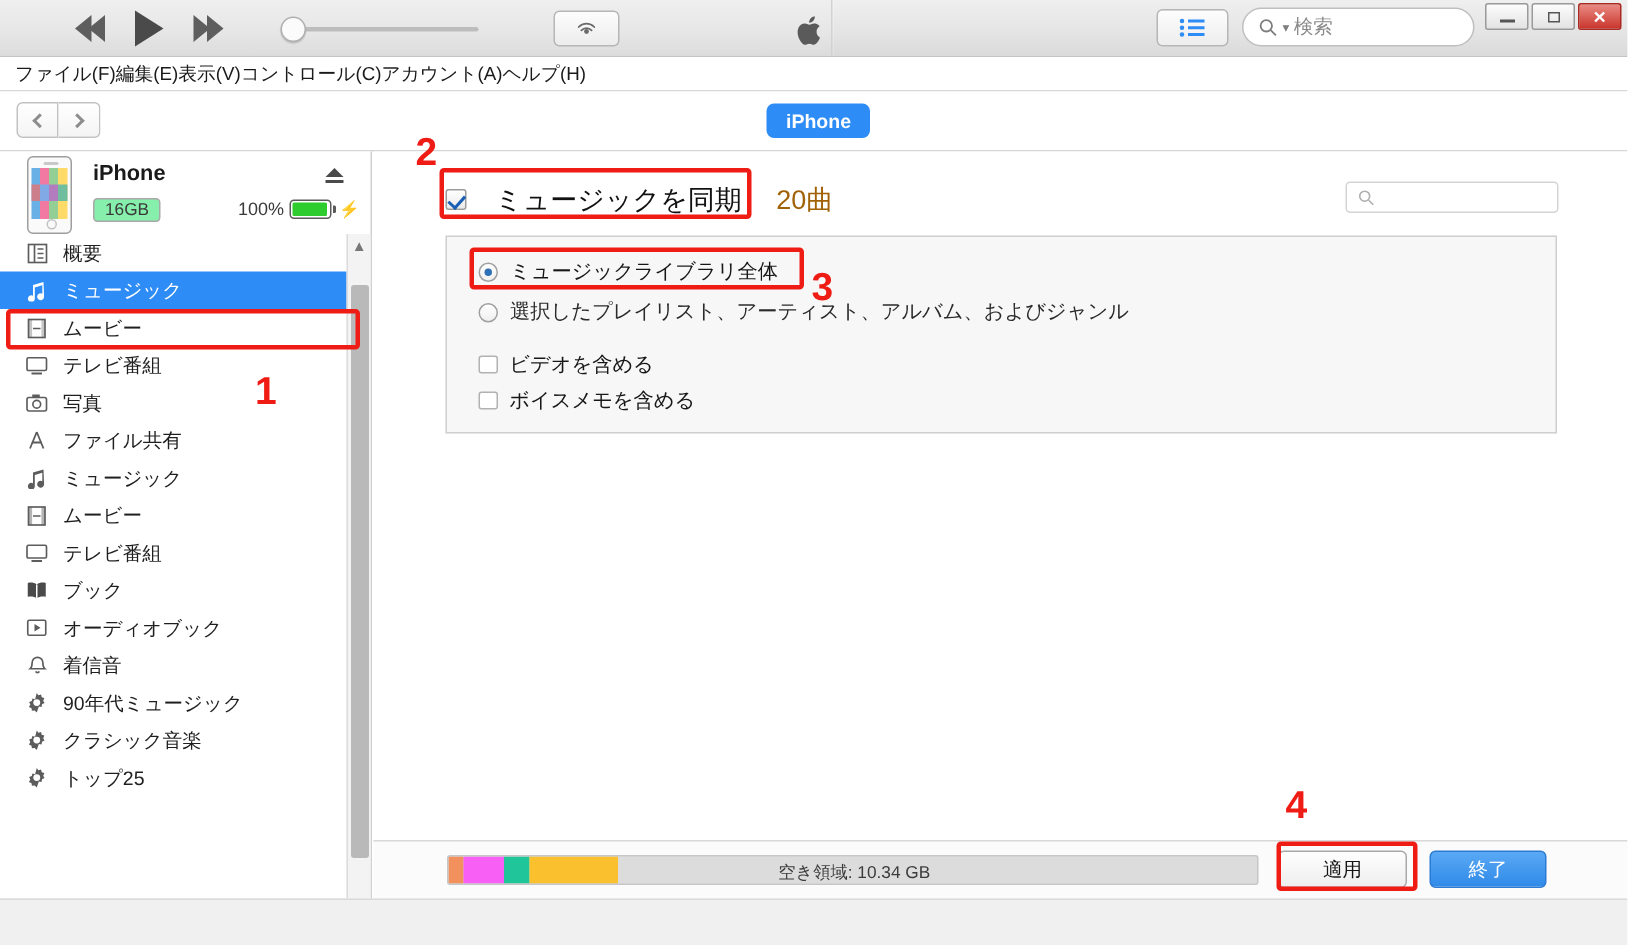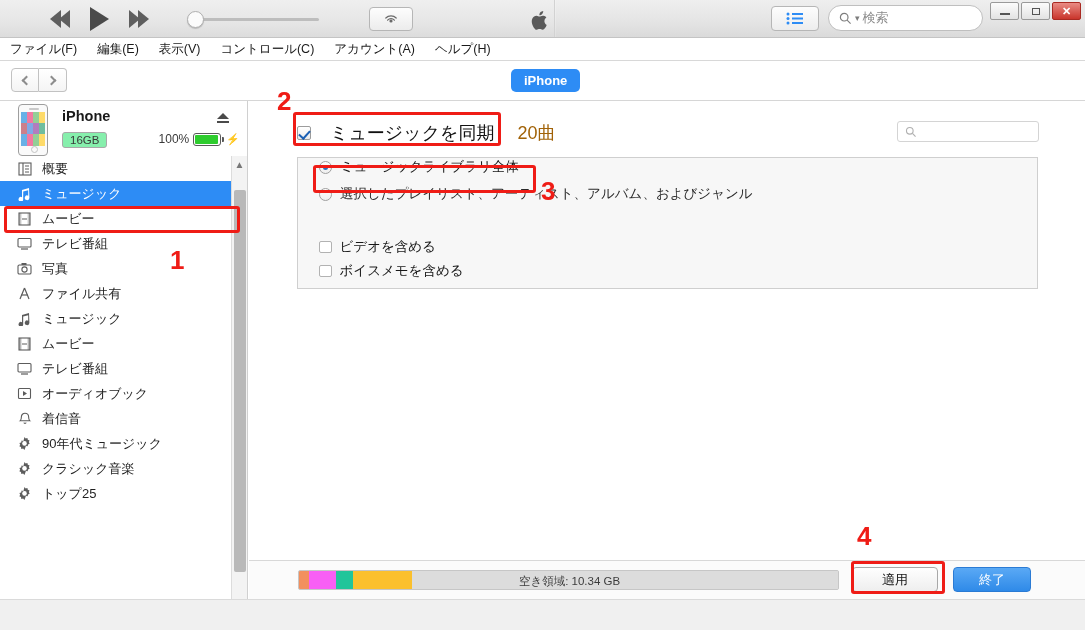--- a/index.html
+++ b/index.html
@@ -70,21 +70,21 @@
     font-size: 11px; color: #333;
   }
   .wb.close { background: linear-gradient(to bottom, #e98b84, #c9352c); border-color: #a92a22; color: #fff; font-weight: bold; }
   .wb .sq2 { width: 8px; height: 7px; border: 1px solid #555; }
   .wb .mn { width: 10px; height: 2px; background: #555; margin-top: 6px; }
 
   
   .menubar {
     position: absolute; left: 0; top: 38px; width: 1085px; height: 23px;
     background: #fff; border-bottom: 1px solid #d8d8d8;
-    display: flex; align-items: center; padding-left: 10px; gap: 20px;
+    display: flex; align-items: center; padding-left: 10px; 
   }
   .menuitem { font-size: 12.5px; color: #1a1a1a; }
 
   
   .navrow {
     position: absolute; left: 0; top: 61px; width: 1085px; height: 40px;
     background: #fff; border-bottom: 1px solid #d6d6d6;
   }
   .navbtns { position: absolute; left: 11px; top: 7px; display: flex; }
   .navb {
@@ -457,20 +457,29 @@
         <svg width="15" height="13" viewBox="0 0 15 13">
             <rect x="1" y="1.5" width="13" height="8.5" rx="1" fill="none" stroke="#5c5c5c" stroke-width="1.1"></rect>
             <line x1="4" y1="12" x2="11" y2="12" stroke="#5c5c5c" stroke-width="1.2"></line>
           </svg>
       </span>
       <span>テレビ番組</span>
     </div>
     <div class="sb-item">
       <span class="sb-ico">
         <svg width="15" height="13" viewBox="0 0 15 13">
+            <path d="M7.5 2.6C6 1.4 3.6 1.2 1.5 1.6v9.2c2.1-.4 4.5-.2 6 1 1.5-1.2 3.9-1.4 6-1V1.6c-2.1-.4-4.5-.2-6 1z" fill="#4a4a4a"></path>
+            <line x1="7.5" y1="2.6" x2="7.5" y2="11.8" stroke="#fff" stroke-width="1"></line>
+          </svg>
+      </span>
+      <span>ブック</span>
+    </div>
+    <div class="sb-item">
+      <span class="sb-ico">
+        <svg width="15" height="13" viewBox="0 0 15 13">
             <rect x="1.5" y="1.5" width="12" height="10" rx="1" fill="none" stroke="#5c5c5c" stroke-width="1.1"></rect>
             <polygon points="6,4 6,9 10,6.5" fill="#5c5c5c"></polygon>
           </svg>
       </span>
       <span>オーディオブック</span>
     </div>
     <div class="sb-item">
       <span class="sb-ico">
         <svg width="14" height="14" viewBox="0 0 14 14">
             <path d="M7 1.2a3.6 3.6 0 0 0-3.6 3.6c0 3-1.2 4-1.2 4h9.6s-1.2-1-1.2-4A3.6 3.6 0 0 0 7 1.2z" fill="none" stroke="#5c5c5c" stroke-width="1.1"></path>
@@ -523,29 +532,29 @@
   </div>
 
   <div class="csearch">
     <svg width="12" height="12" viewBox="0 0 13 13" aria-hidden="true">
       <circle cx="5.2" cy="5.2" r="3.6" stroke="#b0b0b0" stroke-width="1.2" fill="none"></circle>
       <line x1="8.1" y1="8.1" x2="11.4" y2="11.4" stroke="#b0b0b0" stroke-width="1.2"></line>
     </svg>
   </div>
 
   <div class="panel">
-    <div class="opt-row" style="">
+    <div class="opt-row" style="margin-top:14px">
       <span class="radio on"></span>
       <span class="opt-text">ミュージックライブラリ全体</span>
     </div>
     <div class="opt-row" style="margin-top:9px">
       <span class="radio"></span>
       <span class="opt-text dim">選択したプレイリスト、アーティスト、アルバム、およびジャンル</span>
     </div>
-    <div class="opt-row" style="margin-top:35px">
+    <div class="opt-row" style="margin-top:17px">
       <span class="cb-sm"></span>
       <span class="opt-text">ビデオを含める</span>
     </div>
     <div class="opt-row" style="margin-top:6px">
       <span class="cb-sm"></span>
       <span class="opt-text">ボイスメモを含める</span>
     </div>
   </div>
 </div>
 

